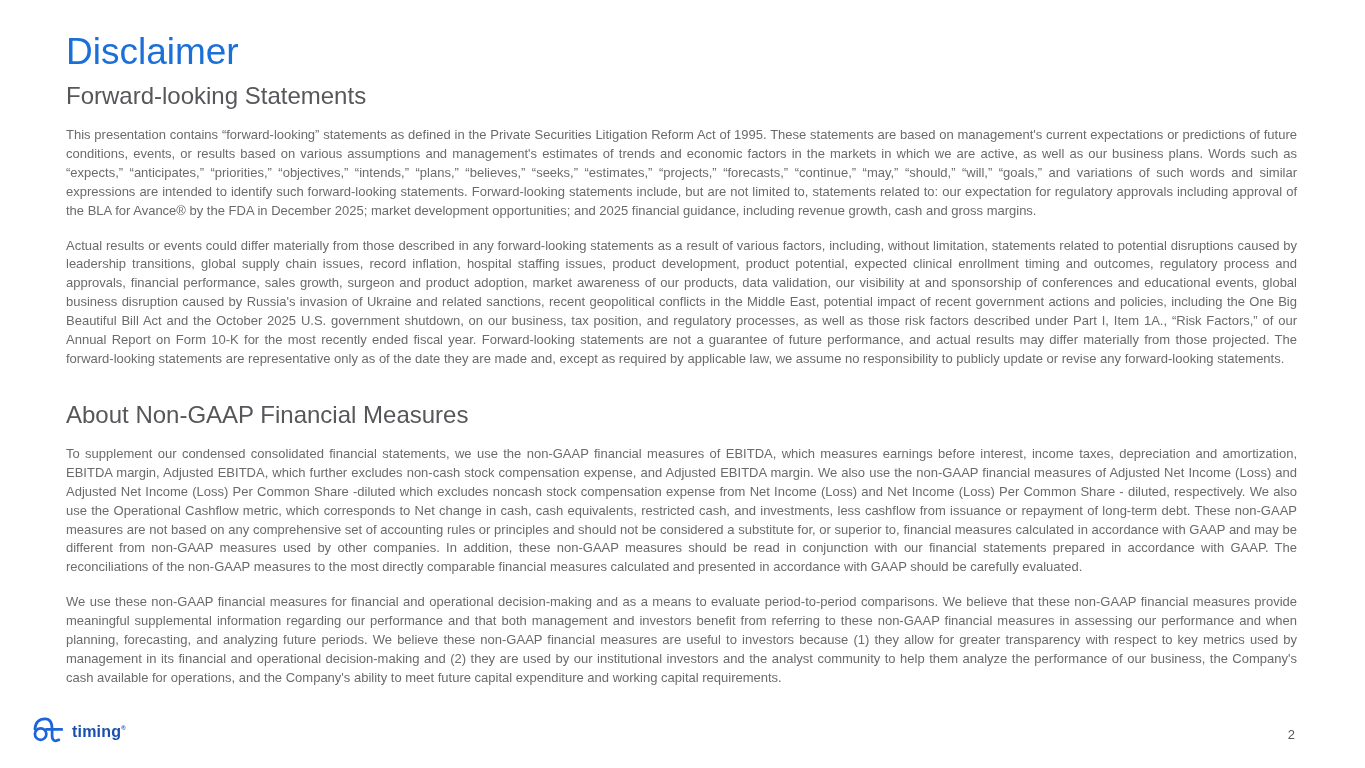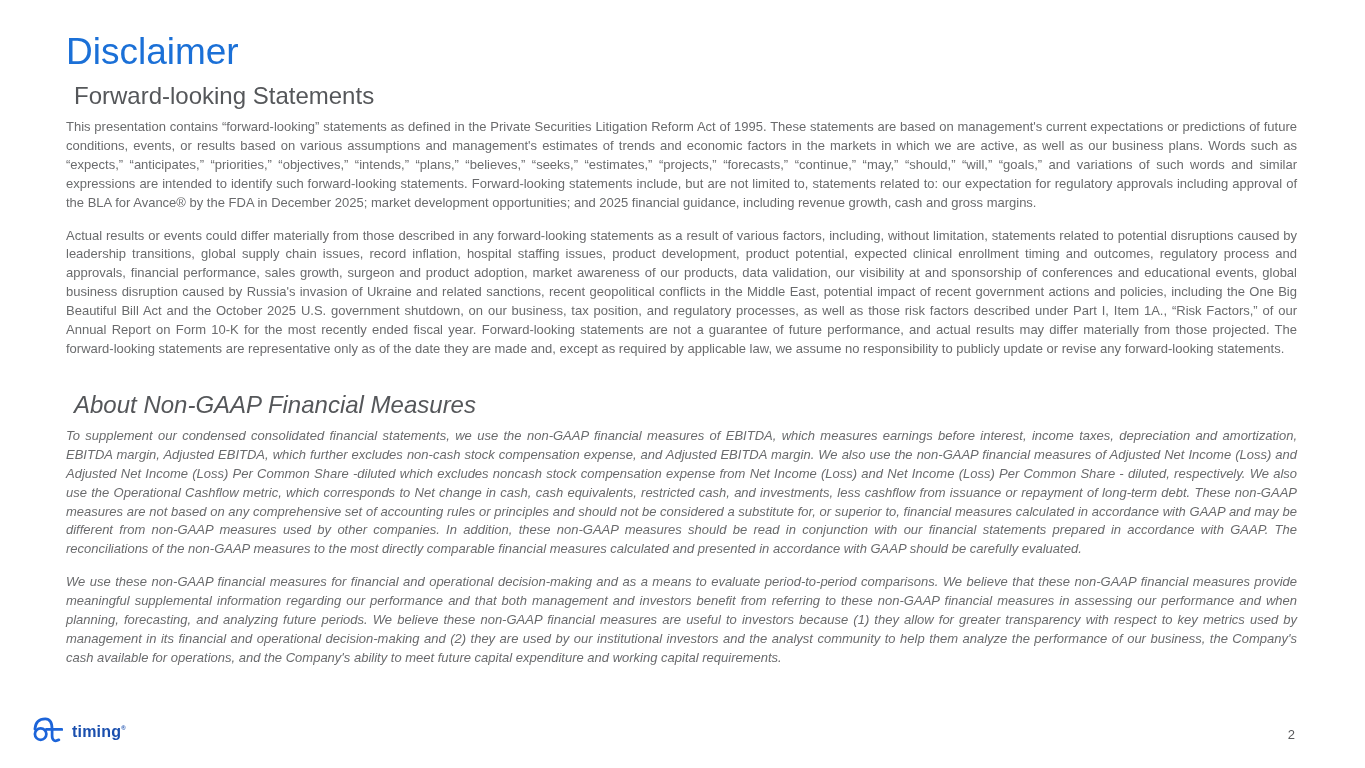--- a/index.html
+++ b/index.html
@@ -23,36 +23,35 @@
   }
   .slide-title {
     margin: 2px 0 10px 0;
     font-size: 37px;
     line-height: 40px;
     font-weight: 400;
     color: #1b70d7;
     letter-spacing: 0px;
   }
   .section-heading {
-    margin: 0 0 4px 8px;
+    margin: 0 0 4px 0;
     font-size: 24px;
     line-height: 28px;
     font-weight: 400;
     color: #55575a;
   }
   .body-text {
-    margin: 8px 0 14px 0;
+    margin: 16px 0 14px 0;
     font-size: 13px;
     line-height: 18.9px;
     color: #6a6b6d;
     text-align: justify;
   }
   .section-nongaap {
     margin-top: 32px;
-    font-style: italic;
   }
   .footer-logo {
     position: absolute;
     left: 33px;
     bottom: 20px;
     display: flex;
     align-items: center;
   }
   .logo-mark {
     width: 30px;

